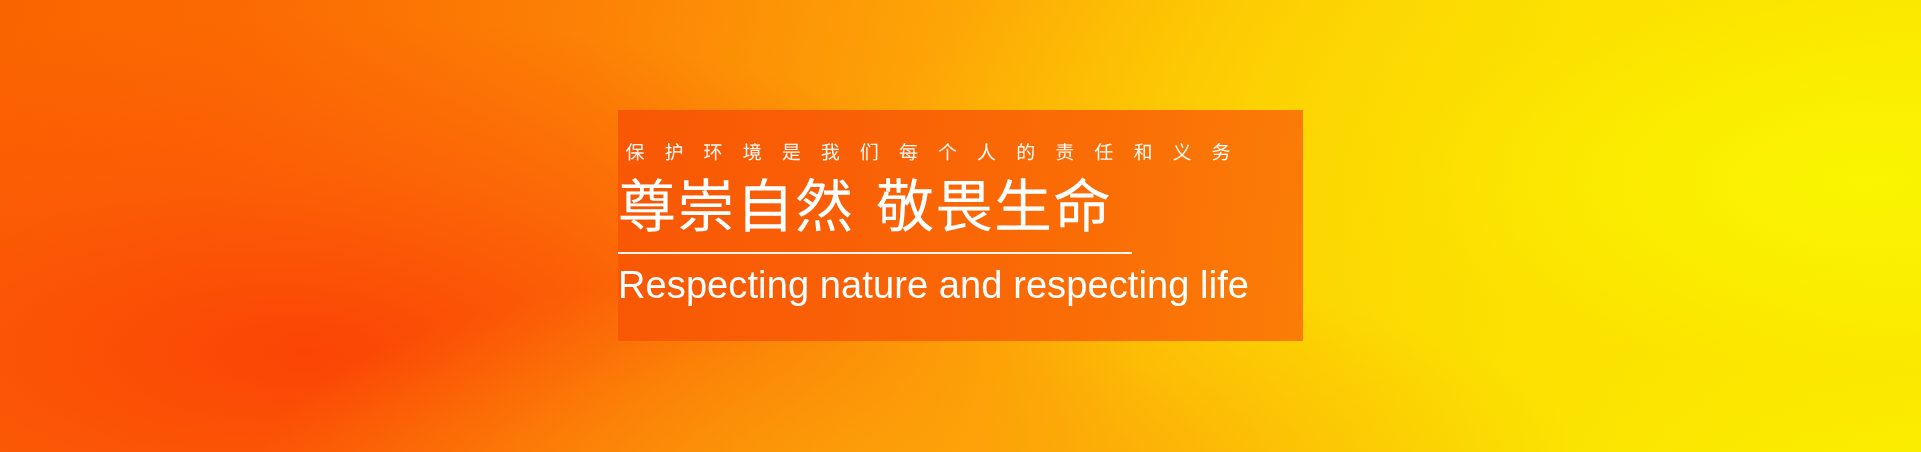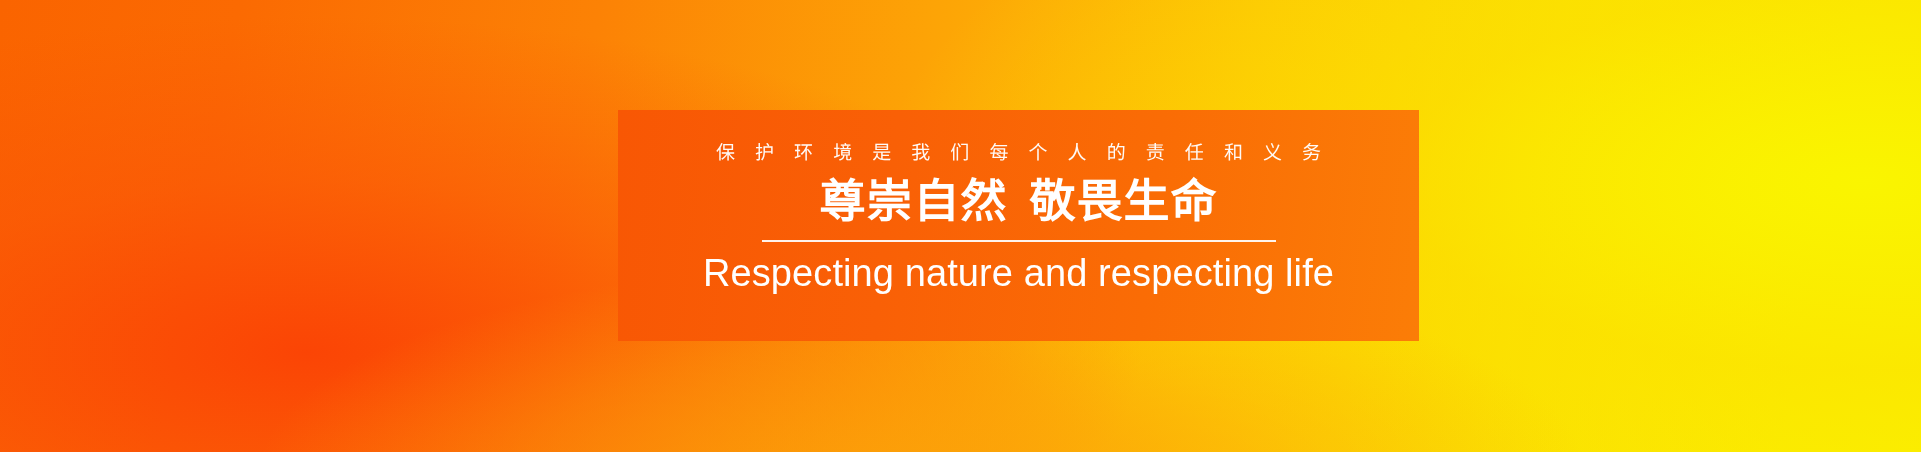--- a/index.html
+++ b/index.html
@@ -45,48 +45,47 @@
         rgba(252, 162, 9, 0.85) 0%,
         rgba(252, 172, 8, 0.35) 45%,
         rgba(252, 180, 8, 0.0) 75%);
     pointer-events: none;
   }
 
   .panel {
     position: absolute;
     left: 618px;
     top: 110px;
-    width: 801px;
+    width: 685px;
     height: 231px;
     box-sizing: border-box;
     background: linear-gradient(96deg, #f85704 0%, #f96006 34%, #fa6c05 66%, #fb7d07 100%);
     display: flex;
     flex-direction: column;
-    align-items: center;
     justify-content: flex-start;
     padding-top: 33px;
   }
 
   .panel-subtitle {
     color: #ffffff;
     font-size: 19px;
     line-height: 1;
     letter-spacing: 7.4px;
     text-indent: 7.4px;
     font-weight: 400;
     white-space: nowrap;
     opacity: 0.97;
   }
 
   .panel-headline {
     margin-top: 16px;
     color: #ffffff;
-    font-size: 46px;
+    font-size: 58px;
     line-height: 1;
-    font-weight: 700;
+    font-weight: 400;
     letter-spacing: 1px;
     white-space: nowrap;
   }
 
   .panel-headline .headline-gap {
     display: inline-block;
     width: 22px;
   }
 
   .panel-divider {

